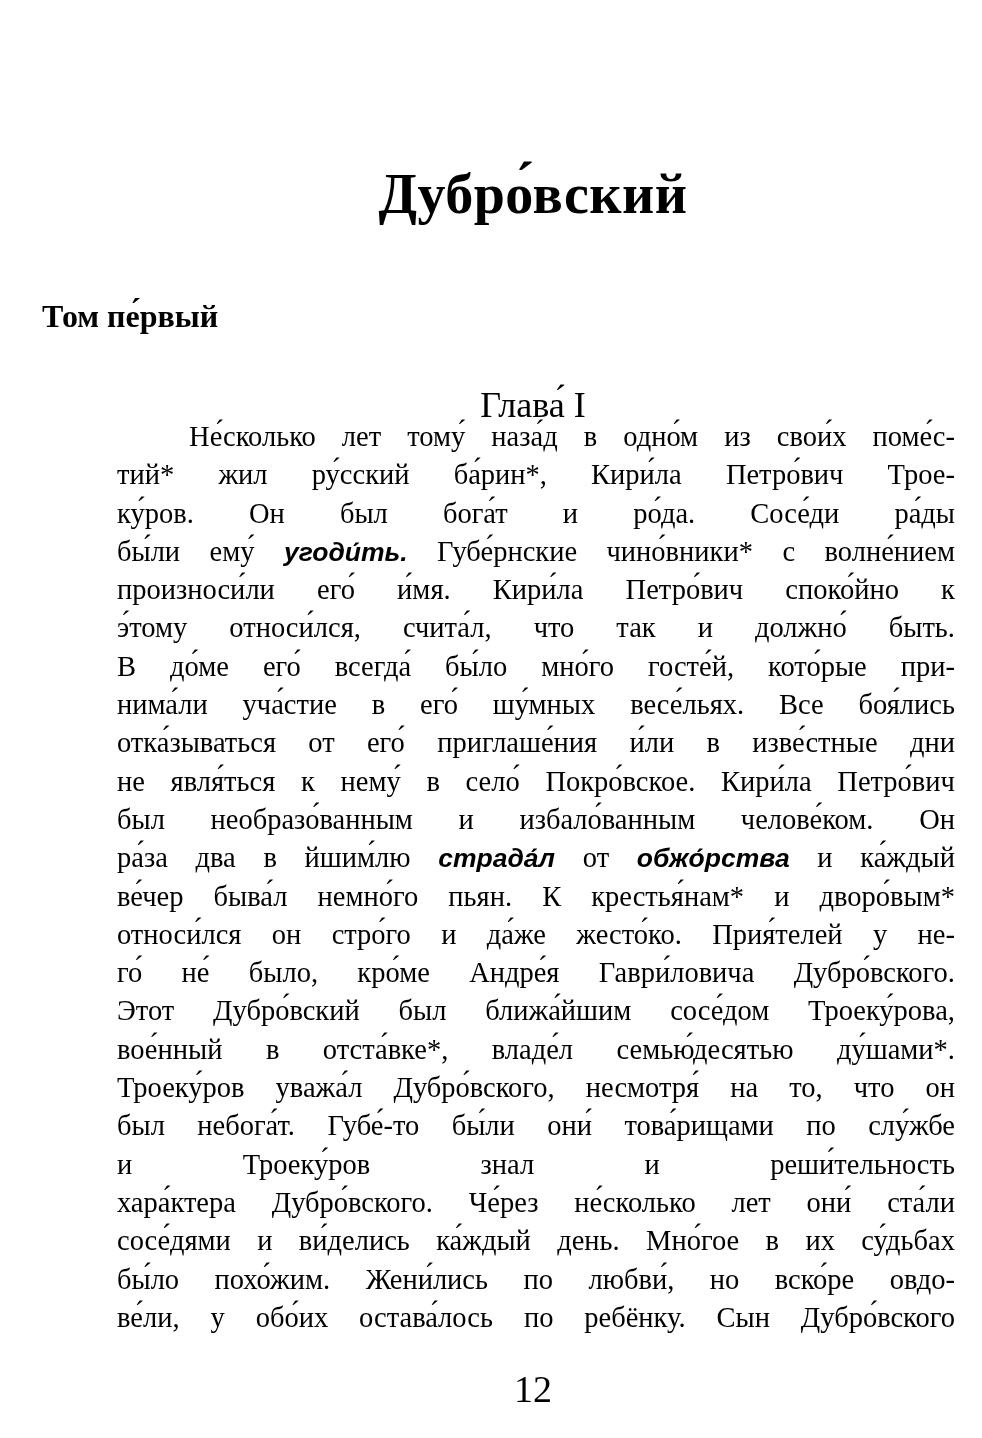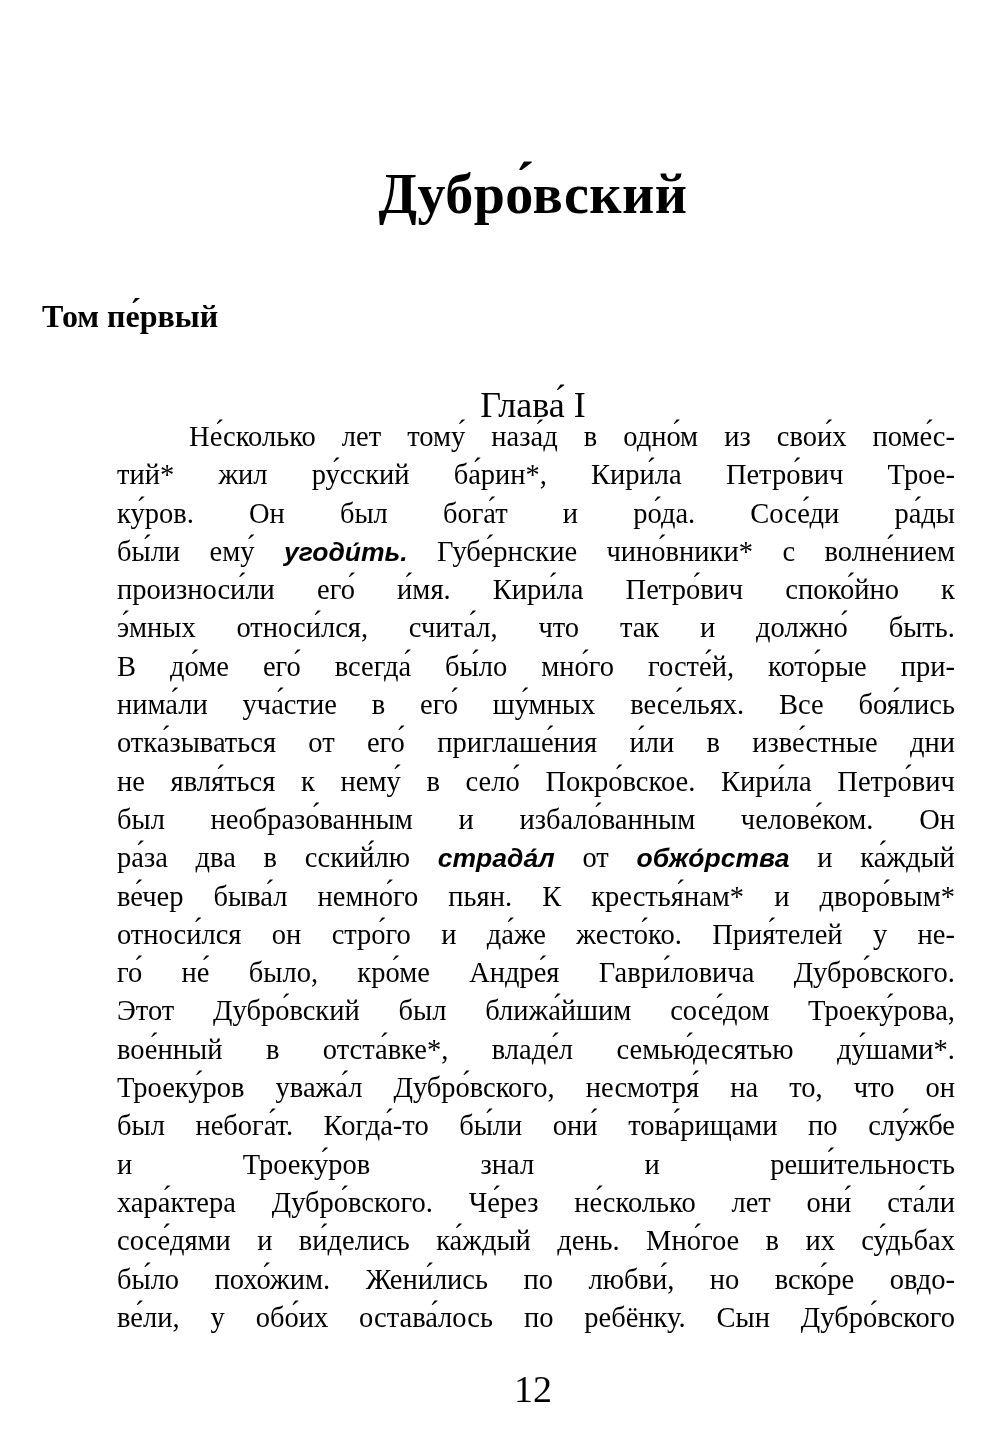--- a/index.html
+++ b/index.html
@@ -103,34 +103,34 @@
   <h2 class="volume-title">Том пе́рвый</h2>
 
   <h3 class="chapter-title">Глава́ I</h3>
 
   <div class="body-block" id="body-block">
       <div class="tline just"><span class="indent">&nbsp;</span><span class="w">Не́сколько</span><span class="w">лет</span><span class="w">тому́</span><span class="w">наза́д</span><span class="w">в</span><span class="w">одно́м</span><span class="w">из</span><span class="w">свои́х</span><span class="w">поме́с-</span></div>
       <div class="tline just"><span class="w">тий*</span><span class="w">жил</span><span class="w">ру́сский</span><span class="w">ба́рин*,</span><span class="w">Кири́ла</span><span class="w">Петро́вич</span><span class="w">Трое-</span></div>
       <div class="tline just"><span class="w">ку́ров.</span><span class="w">Он</span><span class="w">был</span><span class="w">бога́т</span><span class="w">и</span><span class="w">ро́да.</span><span class="w">Сосе́ди</span><span class="w">ра́ды</span></div>
       <div class="tline just"><span class="w">бы́ли</span><span class="w">ему́</span><span class="w it">угоди́ть.</span><span class="w">Губе́рнские</span><span class="w">чино́вники*</span><span class="w">с</span><span class="w">волне́нием</span></div>
       <div class="tline just"><span class="w">произноси́ли</span><span class="w">его́</span><span class="w">и́мя.</span><span class="w">Кири́ла</span><span class="w">Петро́вич</span><span class="w">споко́йно</span><span class="w">к</span></div>
-      <div class="tline just"><span class="w">э́мных</span><span class="w">относи́лся,</span><span class="w">счита́л,</span><span class="w">что</span><span class="w">так</span><span class="w">и</span><span class="w">должно́</span><span class="w">быть.</span></div>
+      <div class="tline just"><span class="w">э́тому</span><span class="w">относи́лся,</span><span class="w">счита́л,</span><span class="w">что</span><span class="w">так</span><span class="w">и</span><span class="w">должно́</span><span class="w">быть.</span></div>
       <div class="tline just"><span class="w">В</span><span class="w">до́ме</span><span class="w">его́</span><span class="w">всегда́</span><span class="w">бы́ло</span><span class="w">мно́го</span><span class="w">госте́й,</span><span class="w">кото́рые</span><span class="w">при-</span></div>
       <div class="tline just"><span class="w">нима́ли</span><span class="w">уча́стие</span><span class="w">в</span><span class="w">его́</span><span class="w">шу́мных</span><span class="w">весе́льях.</span><span class="w">Все</span><span class="w">боя́лись</span></div>
       <div class="tline just"><span class="w">отка́зываться</span><span class="w">от</span><span class="w">его́</span><span class="w">приглаше́ния</span><span class="w">и́ли</span><span class="w">в</span><span class="w">изве́стные</span><span class="w">дни</span></div>
       <div class="tline just"><span class="w">не</span><span class="w">явля́ться</span><span class="w">к</span><span class="w">нему́</span><span class="w">в</span><span class="w">село́</span><span class="w">Покро́вское.</span><span class="w">Кири́ла</span><span class="w">Петро́вич</span></div>
       <div class="tline just"><span class="w">был</span><span class="w">необразо́ванным</span><span class="w">и</span><span class="w">избало́ванным</span><span class="w">челове́ком.</span><span class="w">Он</span></div>
-      <div class="tline just"><span class="w">ра́за</span><span class="w">два</span><span class="w">в</span><span class="w">сский́лю</span><span class="w it">страда́л</span><span class="w">от</span><span class="w it">обжо́рства</span><span class="w">и</span><span class="w">ка́ждый</span></div>
+      <div class="tline just"><span class="w">ра́за</span><span class="w">два</span><span class="w">в</span><span class="w">йшим́лю</span><span class="w it">страда́л</span><span class="w">от</span><span class="w it">обжо́рства</span><span class="w">и</span><span class="w">ка́ждый</span></div>
       <div class="tline just"><span class="w">ве́чер</span><span class="w">быва́л</span><span class="w">немно́го</span><span class="w">пьян.</span><span class="w">К</span><span class="w">крестья́нам*</span><span class="w">и</span><span class="w">дворо́вым*</span></div>
       <div class="tline just"><span class="w">относи́лся</span><span class="w">он</span><span class="w">стро́го</span><span class="w">и</span><span class="w">да́же</span><span class="w">жесто́ко.</span><span class="w">Прия́телей</span><span class="w">у</span><span class="w">не-</span></div>
       <div class="tline just"><span class="w">го́</span><span class="w">не́</span><span class="w">было,</span><span class="w">кро́ме</span><span class="w">Андре́я</span><span class="w">Гаври́ловича</span><span class="w">Дубро́вского.</span></div>
       <div class="tline just"><span class="w">Этот</span><span class="w">Дубро́вский</span><span class="w">был</span><span class="w">ближа́йшим</span><span class="w">сосе́дом</span><span class="w">Троеку́рова,</span></div>
       <div class="tline just"><span class="w">вое́нный</span><span class="w">в</span><span class="w">отста́вке*,</span><span class="w">владе́л</span><span class="w">семью́десятью</span><span class="w">ду́шами*.</span></div>
       <div class="tline just"><span class="w">Троеку́ров</span><span class="w">уважа́л</span><span class="w">Дубро́вского,</span><span class="w">несмотря́</span><span class="w">на</span><span class="w">то,</span><span class="w">что</span><span class="w">он</span></div>
-      <div class="tline just"><span class="w">был</span><span class="w">небога́т.</span><span class="w">Когда́-то</span><span class="w">бы́ли</span><span class="w">они́</span><span class="w">това́рищами</span><span class="w">по</span><span class="w">слу́жбе</span></div>
+      <div class="tline just"><span class="w">был</span><span class="w">небога́т.</span><span class="w">Губе́-то</span><span class="w">бы́ли</span><span class="w">они́</span><span class="w">това́рищами</span><span class="w">по</span><span class="w">слу́жбе</span></div>
       <div class="tline just"><span class="w">и</span><span class="w">Троеку́ров</span><span class="w">знал</span><span class="w">и</span><span class="w">реши́тельность</span></div>
       <div class="tline just"><span class="w">хара́ктера</span><span class="w">Дубро́вского.</span><span class="w">Че́рез</span><span class="w">не́сколько</span><span class="w">лет</span><span class="w">они́</span><span class="w">ста́ли</span></div>
       <div class="tline just"><span class="w">сосе́дями</span><span class="w">и</span><span class="w">ви́делись</span><span class="w">ка́ждый</span><span class="w">день.</span><span class="w">Мно́гое</span><span class="w">в</span><span class="w">их</span><span class="w">су́дьбах</span></div>
       <div class="tline just"><span class="w">бы́ло</span><span class="w">похо́жим.</span><span class="w">Жени́лись</span><span class="w">по</span><span class="w">любви́,</span><span class="w">но</span><span class="w">вско́ре</span><span class="w">овдо-</span></div>
       <div class="tline just"><span class="w">ве́ли,</span><span class="w">у</span><span class="w">обо́их</span><span class="w">остава́лось</span><span class="w">по</span><span class="w">ребёнку.</span><span class="w">Сын</span><span class="w">Дубро́вского</span></div>
     </div>
 
   <div class="page-number">12</div>
 
 </div>

